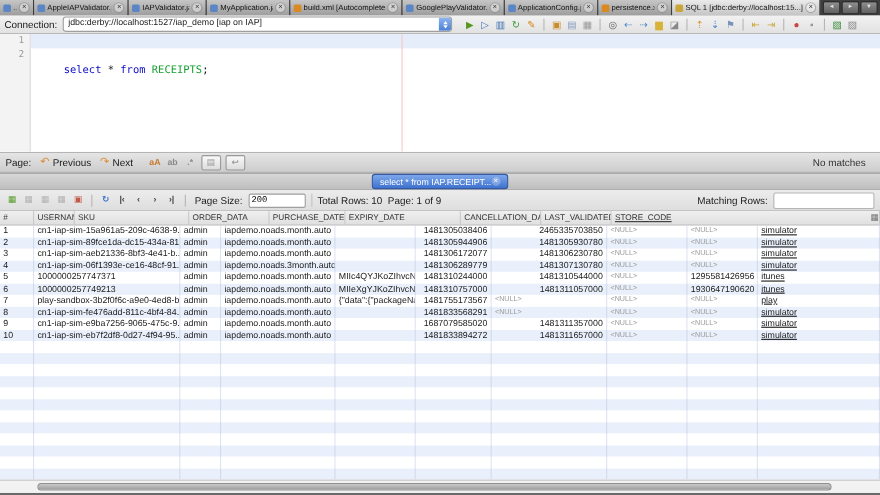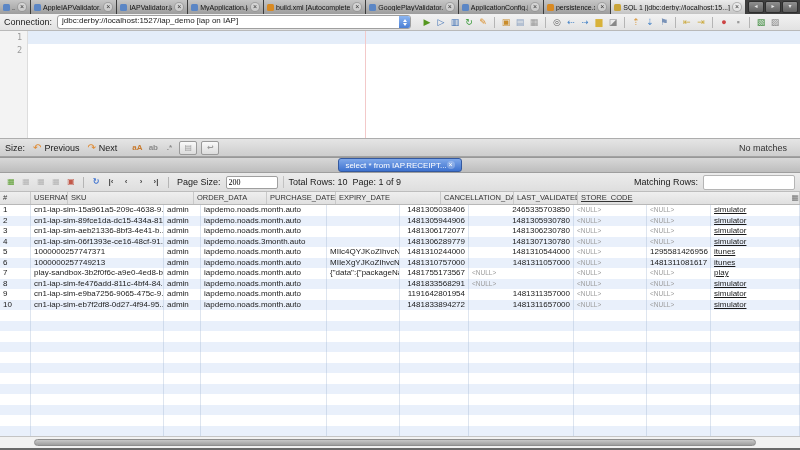--- a/index.html
+++ b/index.html
@@ -75,37 +75,37 @@
         color:#fff;font-size:8px;}
   .rclose{width:8px;height:8px;line-height:7px;text-align:center;background:rgba(255,255,255,.25);
           border-radius:50%;font-size:7px;}
 
   
   .rtoolbar{height:19px;box-sizing:border-box;background:linear-gradient(#ececec,#dedede);
             border-bottom:1px solid #bdbdbd;display:flex;align-items:center;font-size:9px;padding:0 5px;gap:5px;}
   .rctrl{display:flex;align-items:center;gap:3px;}
   .rctrl .tbi{font-weight:bold;font-size:8px;}
   .psize{width:46px;height:11px;font-size:8px;border:1px solid #9f9f9f;border-radius:2px;padding:0 2px;
-         font-family:Liberation Serif, serif;}
+         font-family:Liberation Mono, monospace;}
   .rsep{width:1px;height:12px;background:#c2c2c2;}
   .spacer{flex:1;}
   .mrows{width:86px;height:11px;border:1px solid #b5b5b5;border-radius:2px;}
 
   
   .thead{height:13px;box-sizing:border-box;background:linear-gradient(#efefef,#e0e0e0);
          border-bottom:1px solid #b8b8b8;display:flex;position:relative;}
   .th{font-size:7.5px;color:#333;line-height:12px;padding:0 3px;border-right:1px solid #c9c9c9;
       box-sizing:border-box;overflow:hidden;white-space:nowrap;flex:0 0 auto;}
   .colsel{position:absolute;right:1px;top:1px;font-size:8px;color:#777;}
   .tbody{height:231px;overflow:hidden;background:#fff;}
   .tr{display:flex;height:10.5px;}
   .tr.stripe{background:#e9f0fb;}
   .td{font-size:8px;line-height:10.5px;padding:0 3px;border-right:1px solid rgba(160,180,210,.35);
       box-sizing:border-box;overflow:hidden;white-space:nowrap;flex:0 0 auto;}
-  .c0{width:31px;}.c1{width:133px;}.c2{width:37px;}.c3{width:126px;}.c4{width:73px;}
+  .c0{width:31px;}.c1{width:133px;}.c2{width:37px;}.c3{width:104px;}.c4{width:73px;}
   .c5{width:69px;}.c6{width:105px;}.c7{width:73px;}.c8{width:64px;}.c9{flex:1 1 auto;text-decoration:underline;}
   .td.c5,.td.c6,.td.c8{text-align:right;}
   .td.nul{text-align:left;color:#9b9b9b;font-size:6.5px;}
 
   
   .hscroll{height:12px;box-sizing:border-box;background:#f2f2f2;border-top:1px solid #c4c4c4;position:relative;}
   .thumb{position:absolute;left:34px;width:722px;top:2px;height:7px;border-radius:4px;box-sizing:border-box;
          background:linear-gradient(#c9c9c9,#9f9f9f);border:1px solid #8f8f8f;}
   .bottomedge{height:2px;background:#6a6a6a;}
 </style>
@@ -249,24 +249,29 @@
 </div>
 
 <div class="editor">
   <div class="curline"></div>
   <div class="marginline"></div>
   <div class="gutter">
 
   <div class="ln">1</div>
       <div class="ln">2</div>
     </div>
+  <div class="code">
+    <div class="codeline">
+      
+    <span style="color: rgb(10, 10, 200);">select </span><span style="color: rgb(17, 17, 17);">* </span><span style="color: rgb(10, 10, 200);">from </span><span style="color: rgb(24, 160, 51);">RECEIPTS</span><span style="color: rgb(17, 17, 17);">;</span></div>
+  </div>
 </div>
 
 <div class="findbar">
-  <span class="flabel">Size:</span>
+  <span class="flabel">Page:</span>
   <div class="fbtn">
     <span class="fbicon">↶</span>
     <span>Previous</span>
   </div>
   <div class="fbtn">
     <span class="fbicon">↷</span>
     <span>Next</span>
   </div>
   <div class="ficons">
 
@@ -402,21 +407,21 @@
     </div>
     <div class="tr stripe">
       <div class="td c0">6</div>
       <div class="td c1">1000000257749213</div>
       <div class="td c2">admin</div>
       <div class="td c3">iapdemo.noads.month.auto</div>
       <div class="td c4">MIIeXgYJKoZIhvcNAQc...</div>
       <div class="td c5">1481310757000</div>
       <div class="td c6">1481311057000</div>
       <div class="td c7 nul">&lt;NULL&gt;</div>
-      <div class="td c8">1481311081617</div>
+      <div class="td c8">1930647190620</div>
       <div class="td c9">itunes</div>
     </div>
     <div class="tr">
       <div class="td c0">7</div>
       <div class="td c1">play-sandbox-3b2f0f6c-a9e0-4ed8-b...</div>
       <div class="td c2">admin</div>
       <div class="td c3">iapdemo.noads.month.auto</div>
       <div class="td c4">{"data":{"packageNam...</div>
       <div class="td c5">1481755173567</div>
       <div class="td c6 nul">&lt;NULL&gt;</div>
@@ -435,21 +440,21 @@
       <div class="td c7 nul">&lt;NULL&gt;</div>
       <div class="td c8 nul">&lt;NULL&gt;</div>
       <div class="td c9">simulator</div>
     </div>
     <div class="tr">
       <div class="td c0">9</div>
       <div class="td c1">cn1-iap-sim-e9ba7256-9065-475c-9...</div>
       <div class="td c2">admin</div>
       <div class="td c3">iapdemo.noads.month.auto</div>
       <div class="td c4"></div>
-      <div class="td c5">1191642801954</div>
+      <div class="td c5">1687079585020</div>
       <div class="td c6">1481311357000</div>
       <div class="td c7 nul">&lt;NULL&gt;</div>
       <div class="td c8 nul">&lt;NULL&gt;</div>
       <div class="td c9">simulator</div>
     </div>
     <div class="tr stripe">
       <div class="td c0">10</div>
       <div class="td c1">cn1-iap-sim-eb7f2df8-0d27-4f94-95...</div>
       <div class="td c2">admin</div>
       <div class="td c3">iapdemo.noads.month.auto</div>

